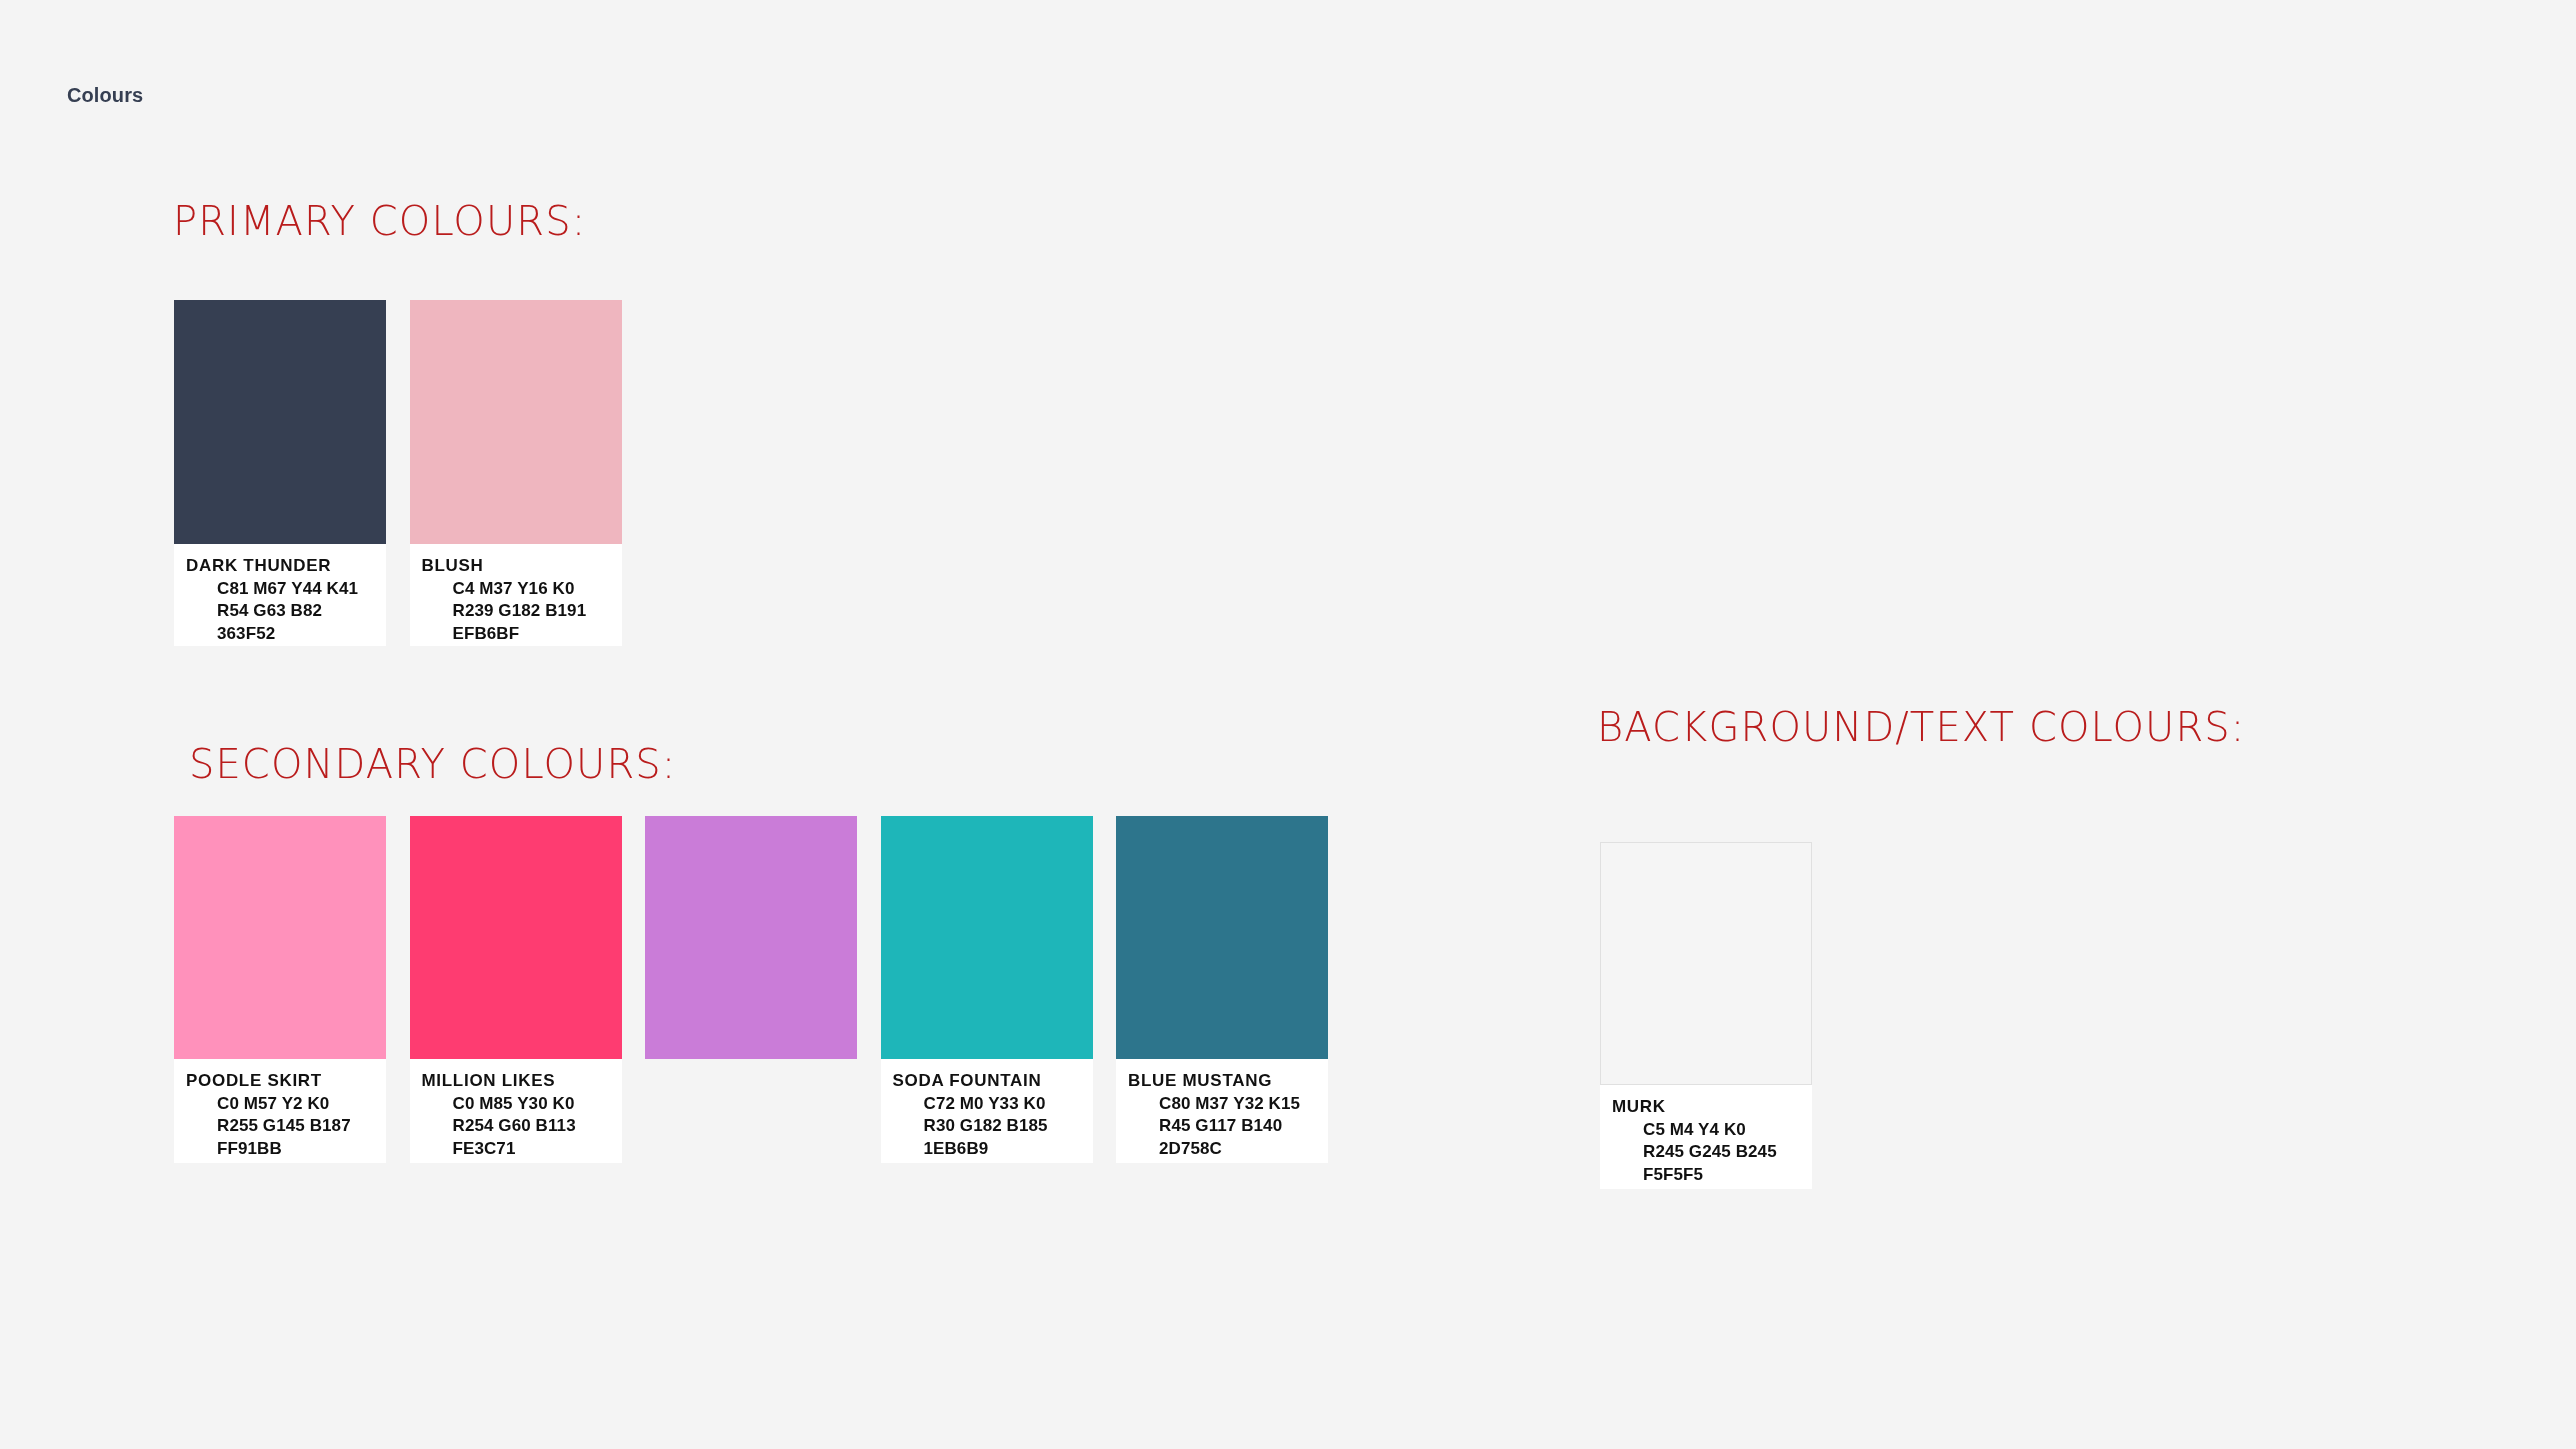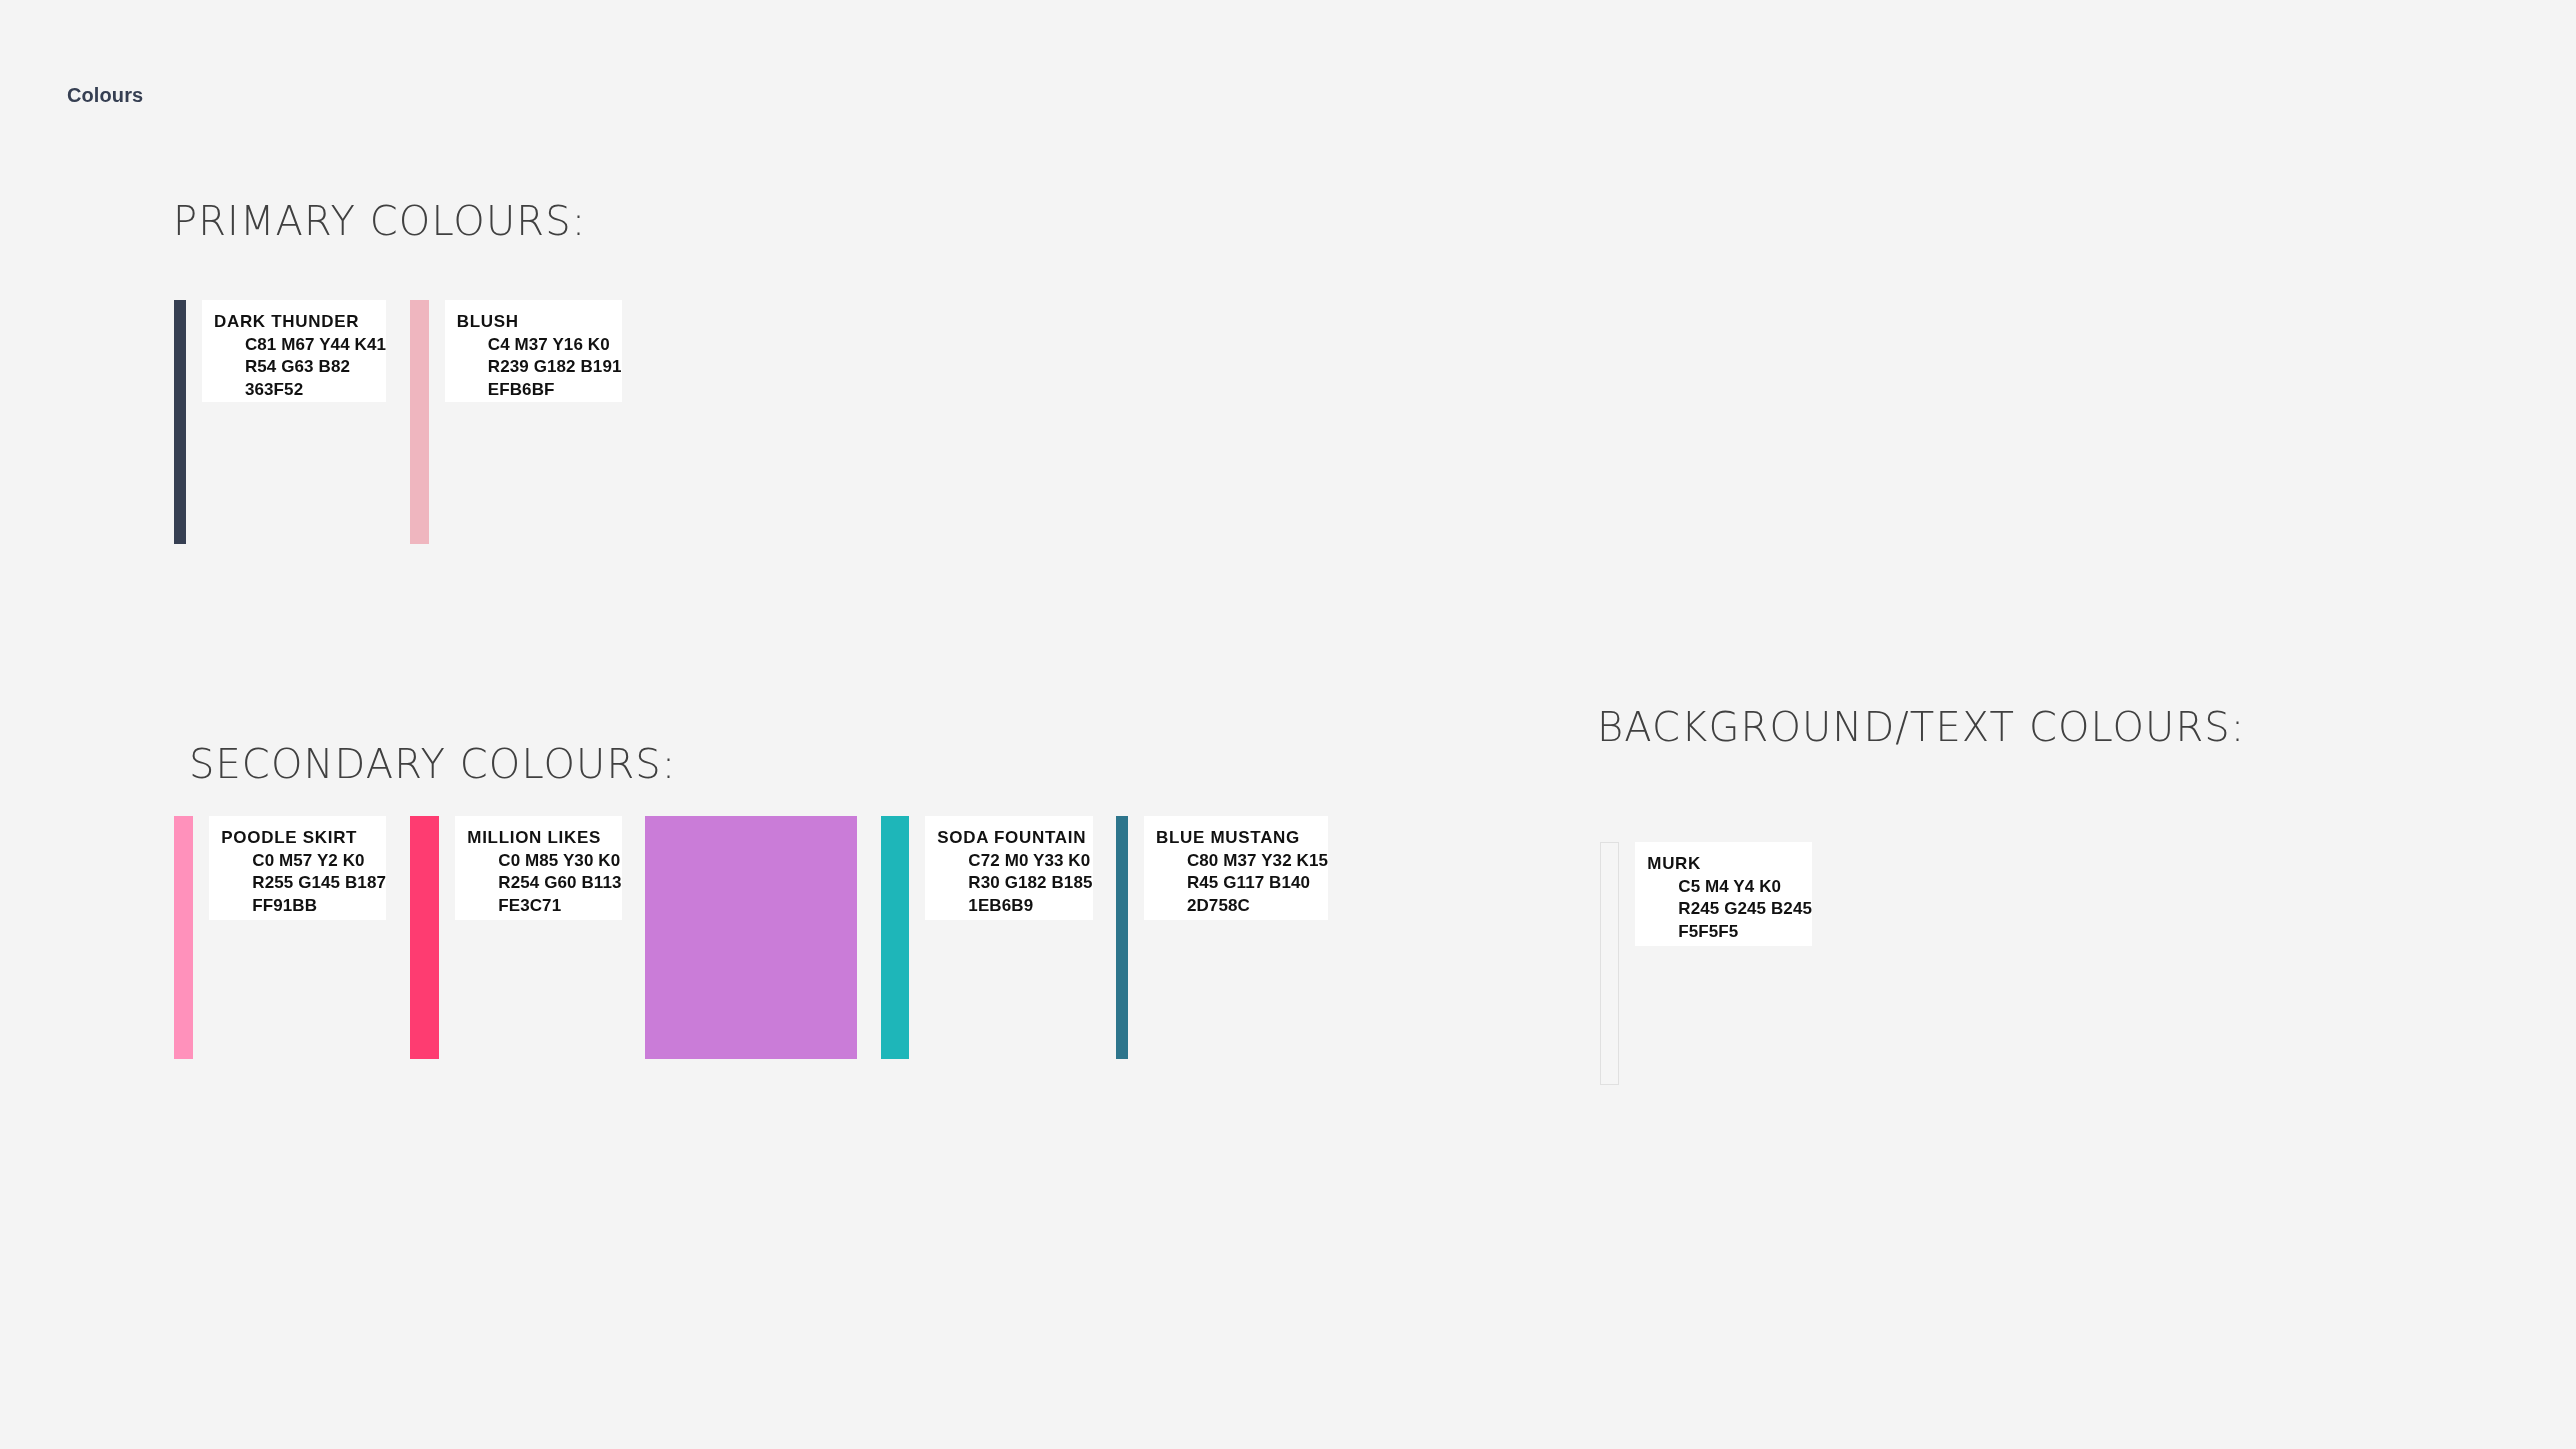--- a/index.html
+++ b/index.html
@@ -29,43 +29,42 @@
     color: #363f52;
     letter-spacing: 0.1px;
     margin-top: 17px;
   }
 
   
   .section-heading {
     position: absolute;
     font-size: 40px;
     font-weight: 300;
-    color: #404040;
+    color: #b91c1c;
     letter-spacing: 1.1px;
     white-space: nowrap;
     font-family: "DejaVu Sans", sans-serif;
   }
   .sh-primary   { left: 173px;  top: 198px;  }
   .sh-secondary { left: 173px;  top: 741px; margin-left: 16px; }
   .sh-bgtext    { left: 1597px; top: 704px; }
 
   
   .row {
     position: absolute;
     display: flex;
   }
   .row-primary    { left: 174px;  top: 300px;  gap: 23.5px; }
   .row-secondary  { left: 174px;  top: 816px; gap: 23.5px; }
   .row-bgtext     { left: 1600px; top: 842px; gap: 23.5px; }
 
   .swatch {
     width: 212px;
     display: flex;
-    flex-direction: row;
-    gap: 16px;
+    flex-direction: column;
   }
   .swatch-color {
     width: 100%;
     box-sizing: border-box;
   }
   .row-primary .swatch-color   { height: 244px; }
   .row-secondary .swatch-color { height: 243px; }
   .row-bgtext .swatch-color    { height: 243px; }
 
   .swatch-color.bordered {

